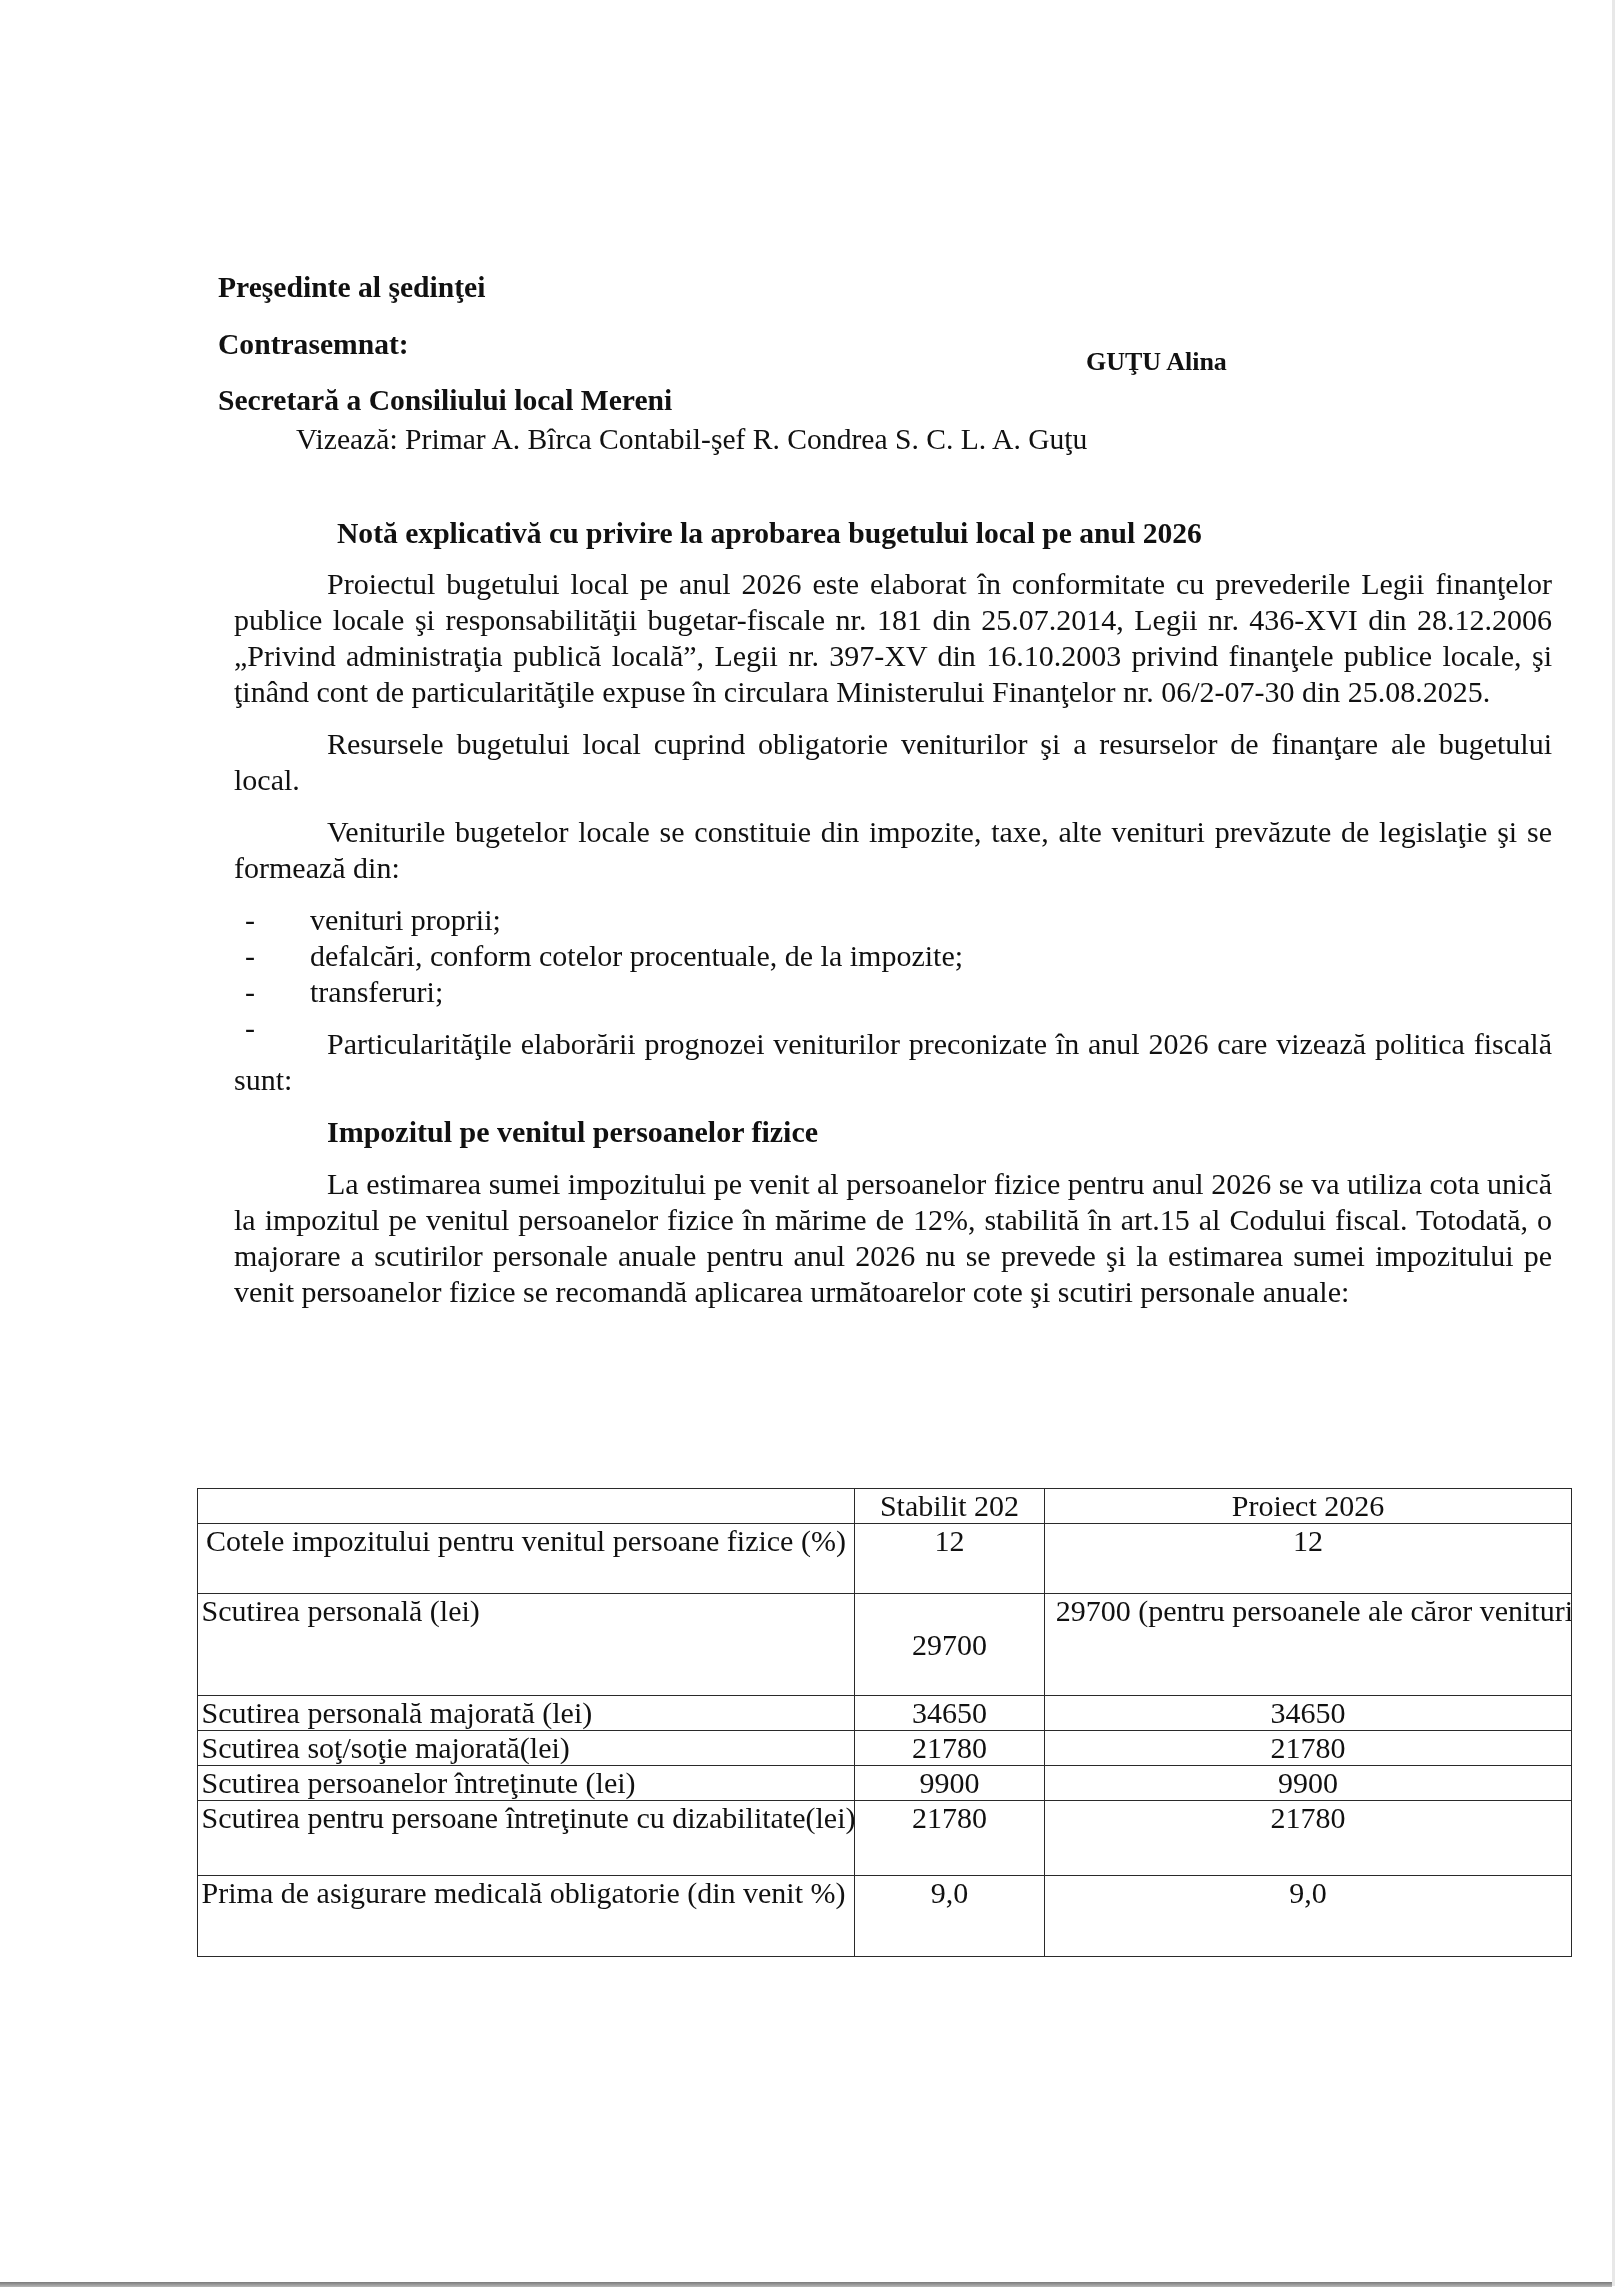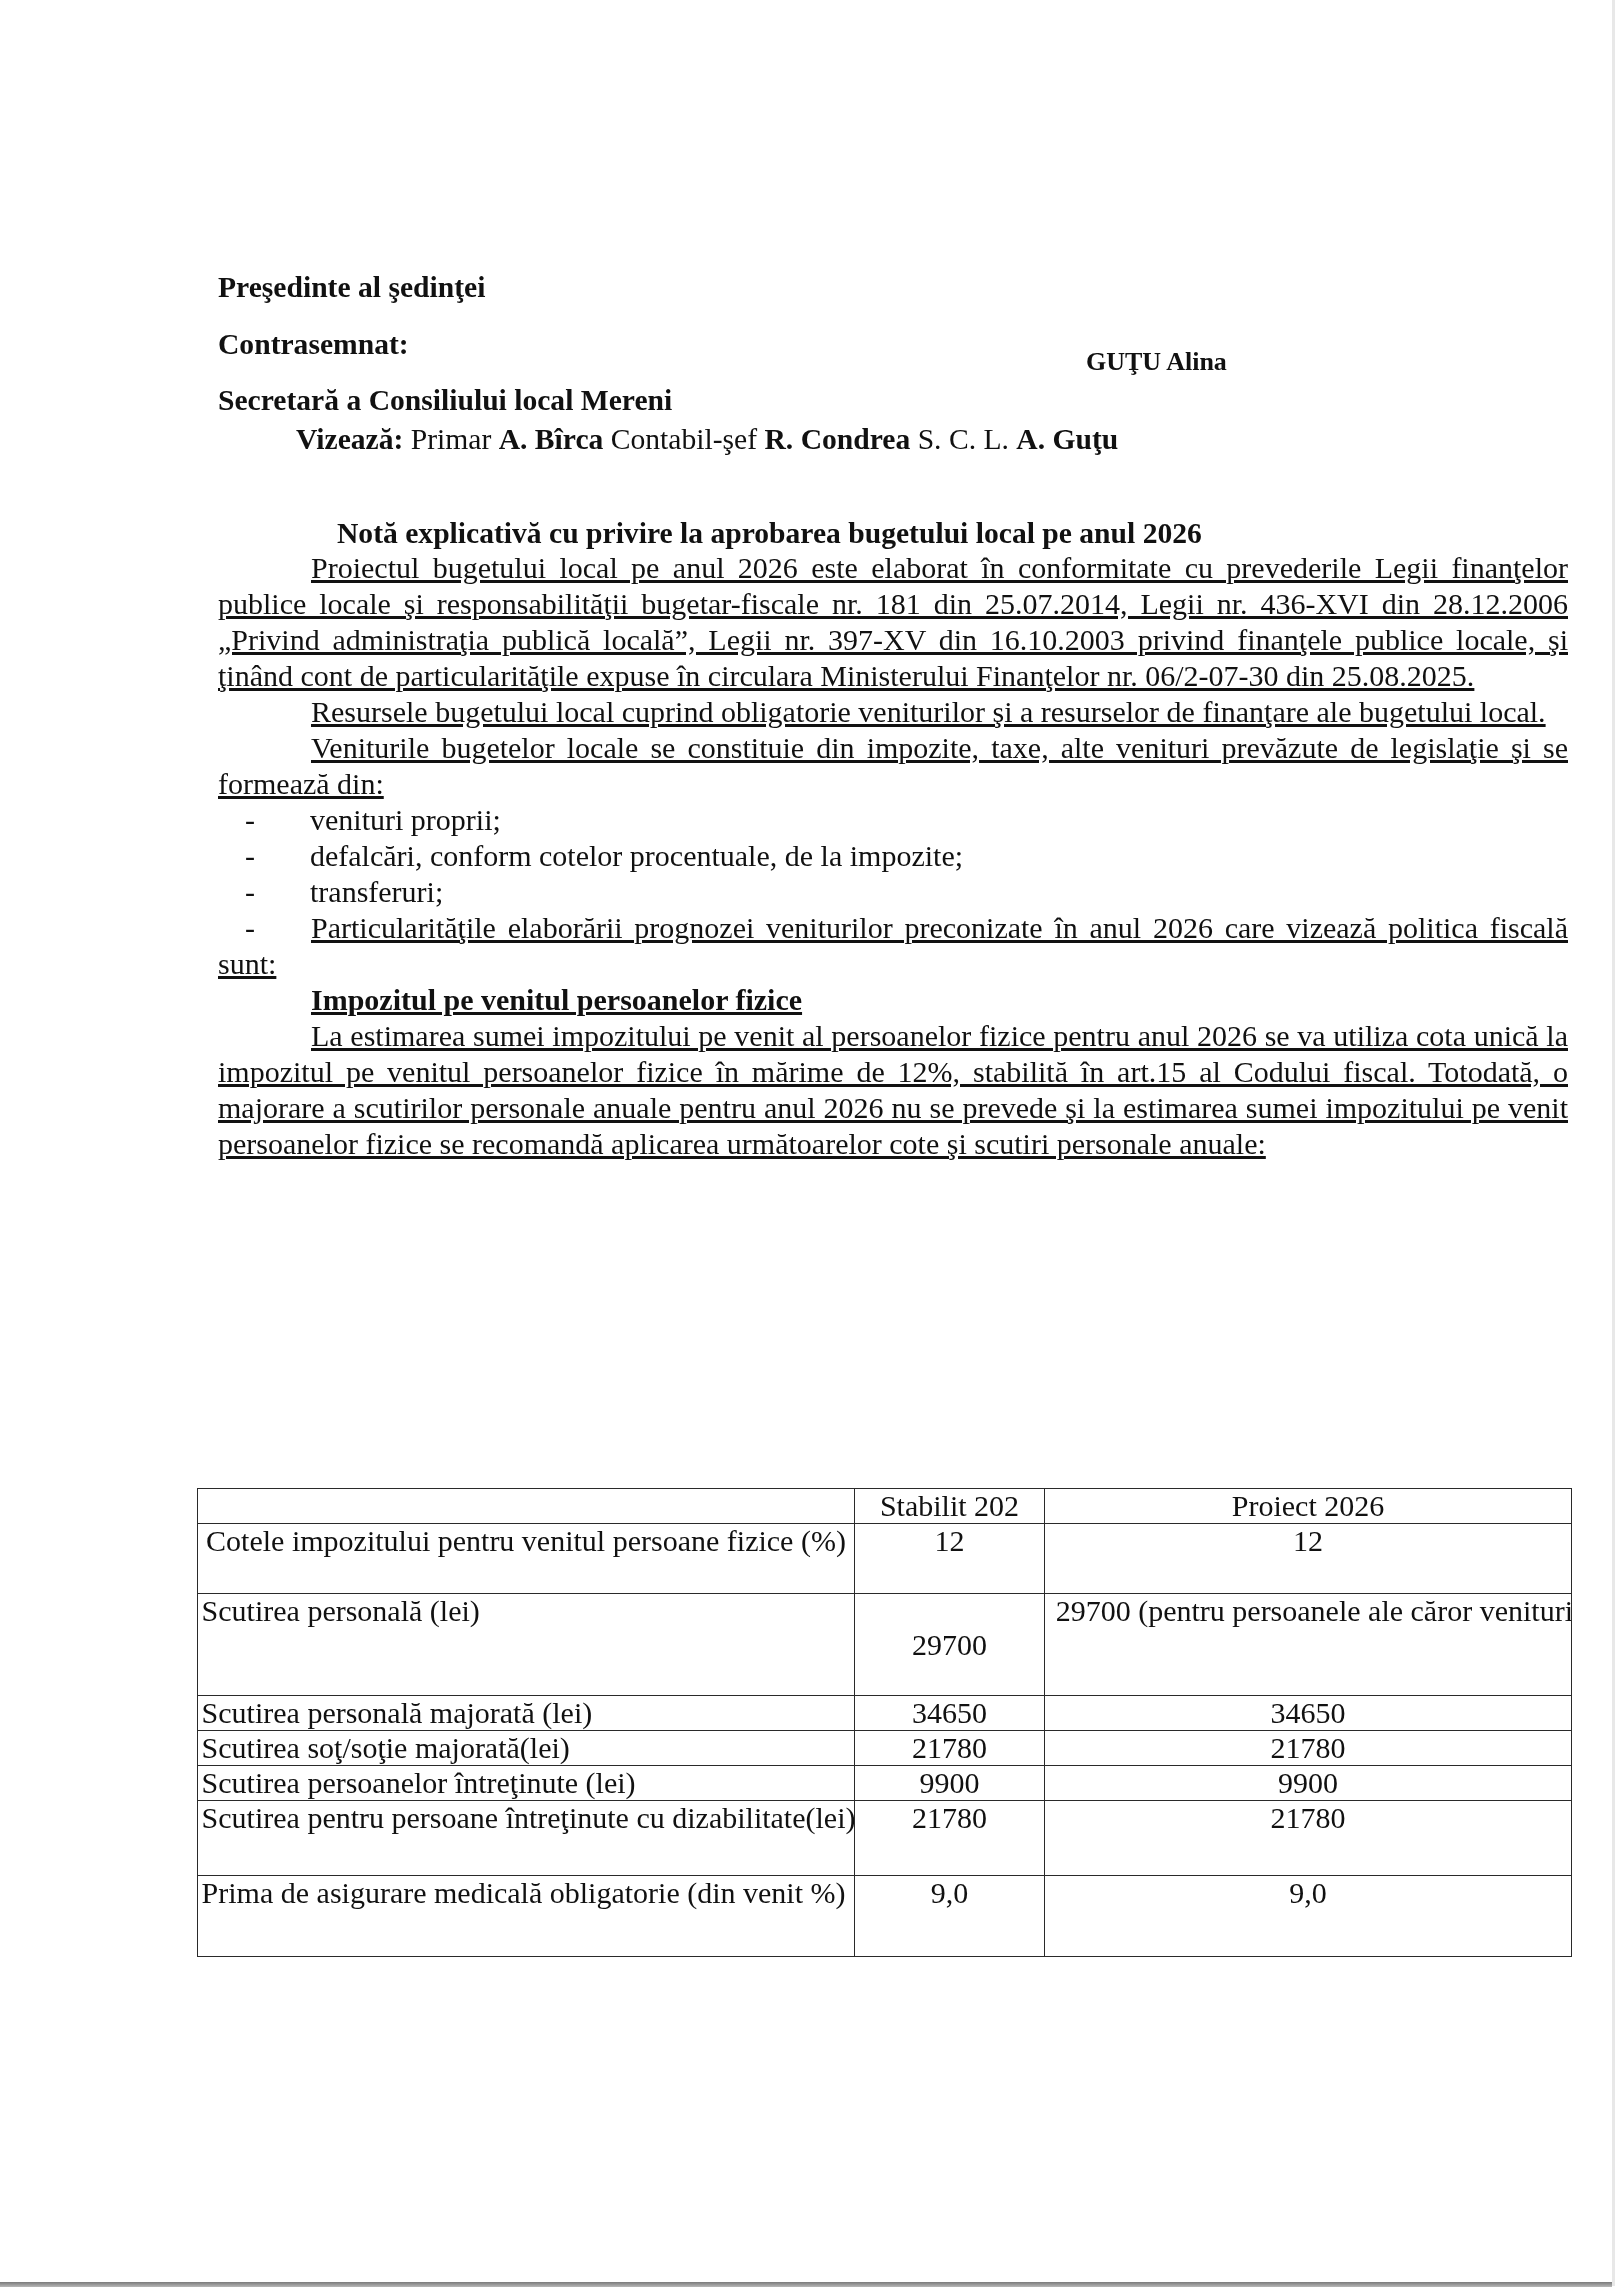--- a/index.html
+++ b/index.html
@@ -23,31 +23,31 @@
       position: absolute; left: 218px;
       font-weight: bold; font-size: 29.6px; line-height: 36px;
       white-space: nowrap;
       margin-top: 38px;
     }
     .hdr-name { position: absolute; left: 1086px; top: 344px; font-weight: bold; font-size: 26px; line-height: 36px; white-space: nowrap; font-family: Liberation Serif, serif; }
     .vizeaza {
       position: absolute; left: 296px; top: 421px;
       font-size: 29.6px; line-height: 36px; white-space: nowrap;
     }
-    .vizeaza b { font-weight: bold; }
+    .vizeaza b { font-weight: normal; }
     .note-title {
       position: absolute; left: 337px; top: 515px;
       font-weight: bold; font-size: 29.6px; line-height: 36px; white-space: nowrap;
     }
     .body-text {
       position: absolute; left: 218px; top: 550px; width: 1350px;
       font-size: 30px; line-height: 36px;
       text-align: justify;
     }
-    .body-text p { margin: 0; text-decoration: underline; }
+    .body-text p { margin: 16px; }
     .indent { text-indent: 93px; }
     .bullets { list-style: none; margin: 0; padding: 0; }
     .bullets li { position: relative; padding-left: 92px; }
     .bullets li .dash { position: absolute; left: 27px; }
     .subhead { font-weight: bold; text-indent: 93px; }
 
     table.tax {
       position: absolute; left: 197px; top: 1488px;
       width: 1374px;
       border-collapse: collapse;

